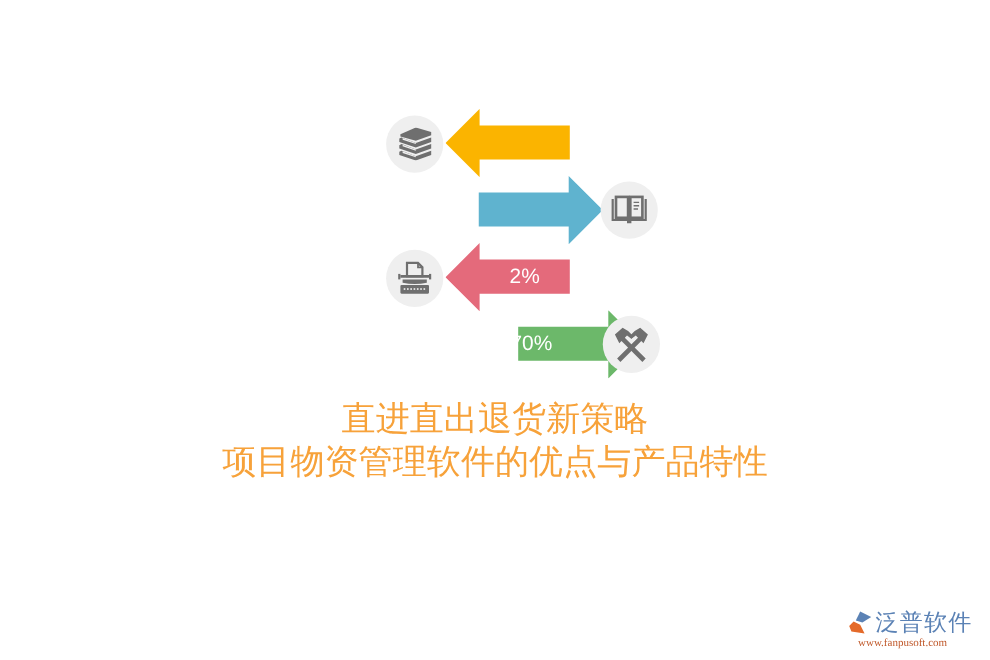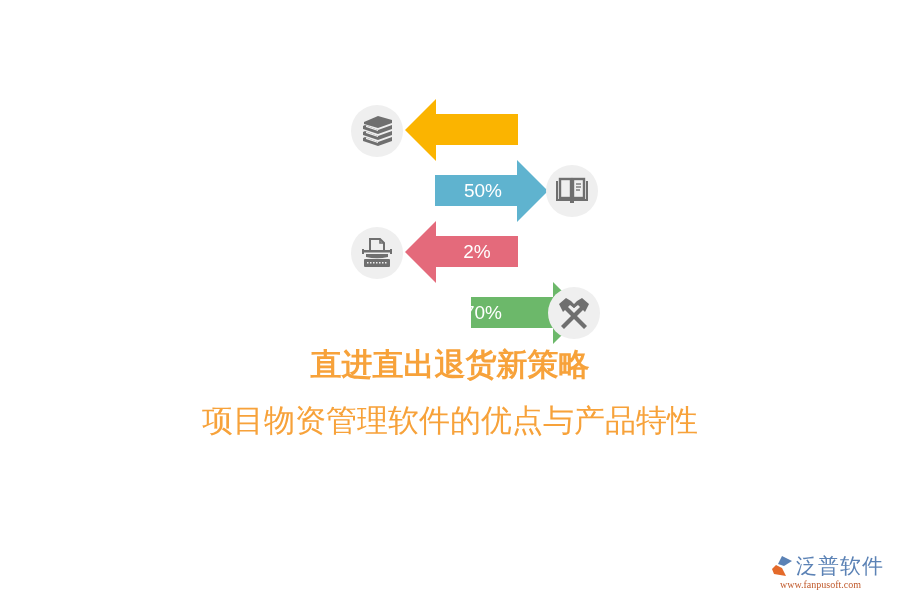--- a/index.html
+++ b/index.html
@@ -20,21 +20,20 @@
 <div class="arrow" style="left:405px;top:99px;width:114px;height:62px;">
   <svg width="114" height="62">
     <polygon points="0,31 31,0 31,15 113,15 113,46 31,46 31,62" fill="#fbb400"></polygon>
   </svg>
 </div>
 
 <div class="arrow" style="left:435px;top:160px;width:114px;height:62px;">
   <svg width="114" height="62">
     <polygon points="0,15 82,15 82,0 113,31 82,62 82,46 0,46" fill="#5fb3cf"></polygon>
   </svg>
-  <div class="lbl" style="left:0;top:15px;width:96px;">50%</div>
 </div>
 
 <div class="arrow" style="left:405px;top:221px;width:114px;height:62px;">
   <svg width="114" height="62">
     <polygon points="0,31 31,0 31,15 113,15 113,46 31,46 31,62" fill="#e46a7b"></polygon>
   </svg>
   <div class="lbl" style="left:31px;top:15px;width:82px;">2%</div>
 </div>
 
 <div class="arrow" style="left:435px;top:282px;width:114px;height:62px;padding-left:36px;">
@@ -98,21 +97,21 @@
 
 <div class="circle" style="left:548px;top:287px;">
   <svg width="34" height="34" viewBox="0 0 34 34">
     <g fill="#6f6f6f">
       <path d="M2 8 L9 2 L14 5 L19 10 L17 12 L13 9 L11 11 L30 30 L27 33 L8 14 L6 16 Z"></path>
       <path d="M32 8 L25 2 L20 5 L15 10 L17 12 L21 9 L23 11 L4 30 L7 33 L26 14 L28 16 Z"></path>
     </g>
   </svg>
 </div>
 
-<div class="title" style="top:344px;font-weight:bold;">直进直出退货新策略</div>
+<div class="title" style="top:361px;">直进直出退货新策略</div>
 <div class="title" style="top:400px;">项目物资管理软件的优点与产品特性</div>
 
 <div class="logo">
   <svg class="mark" width="24" height="22" viewBox="0 0 24 22">
     <path d="M12 1 L22 6 L14 11 L8 9 Z" fill="#5b82b5"></path>
     <path d="M6 10 L12 13 L16 21 L4 19 L2 14 Z" fill="#e46a2a"></path>
   </svg>
   <div class="brand">泛普软件</div>
   <div class="url">www.fanpusoft.com</div>
 </div>

